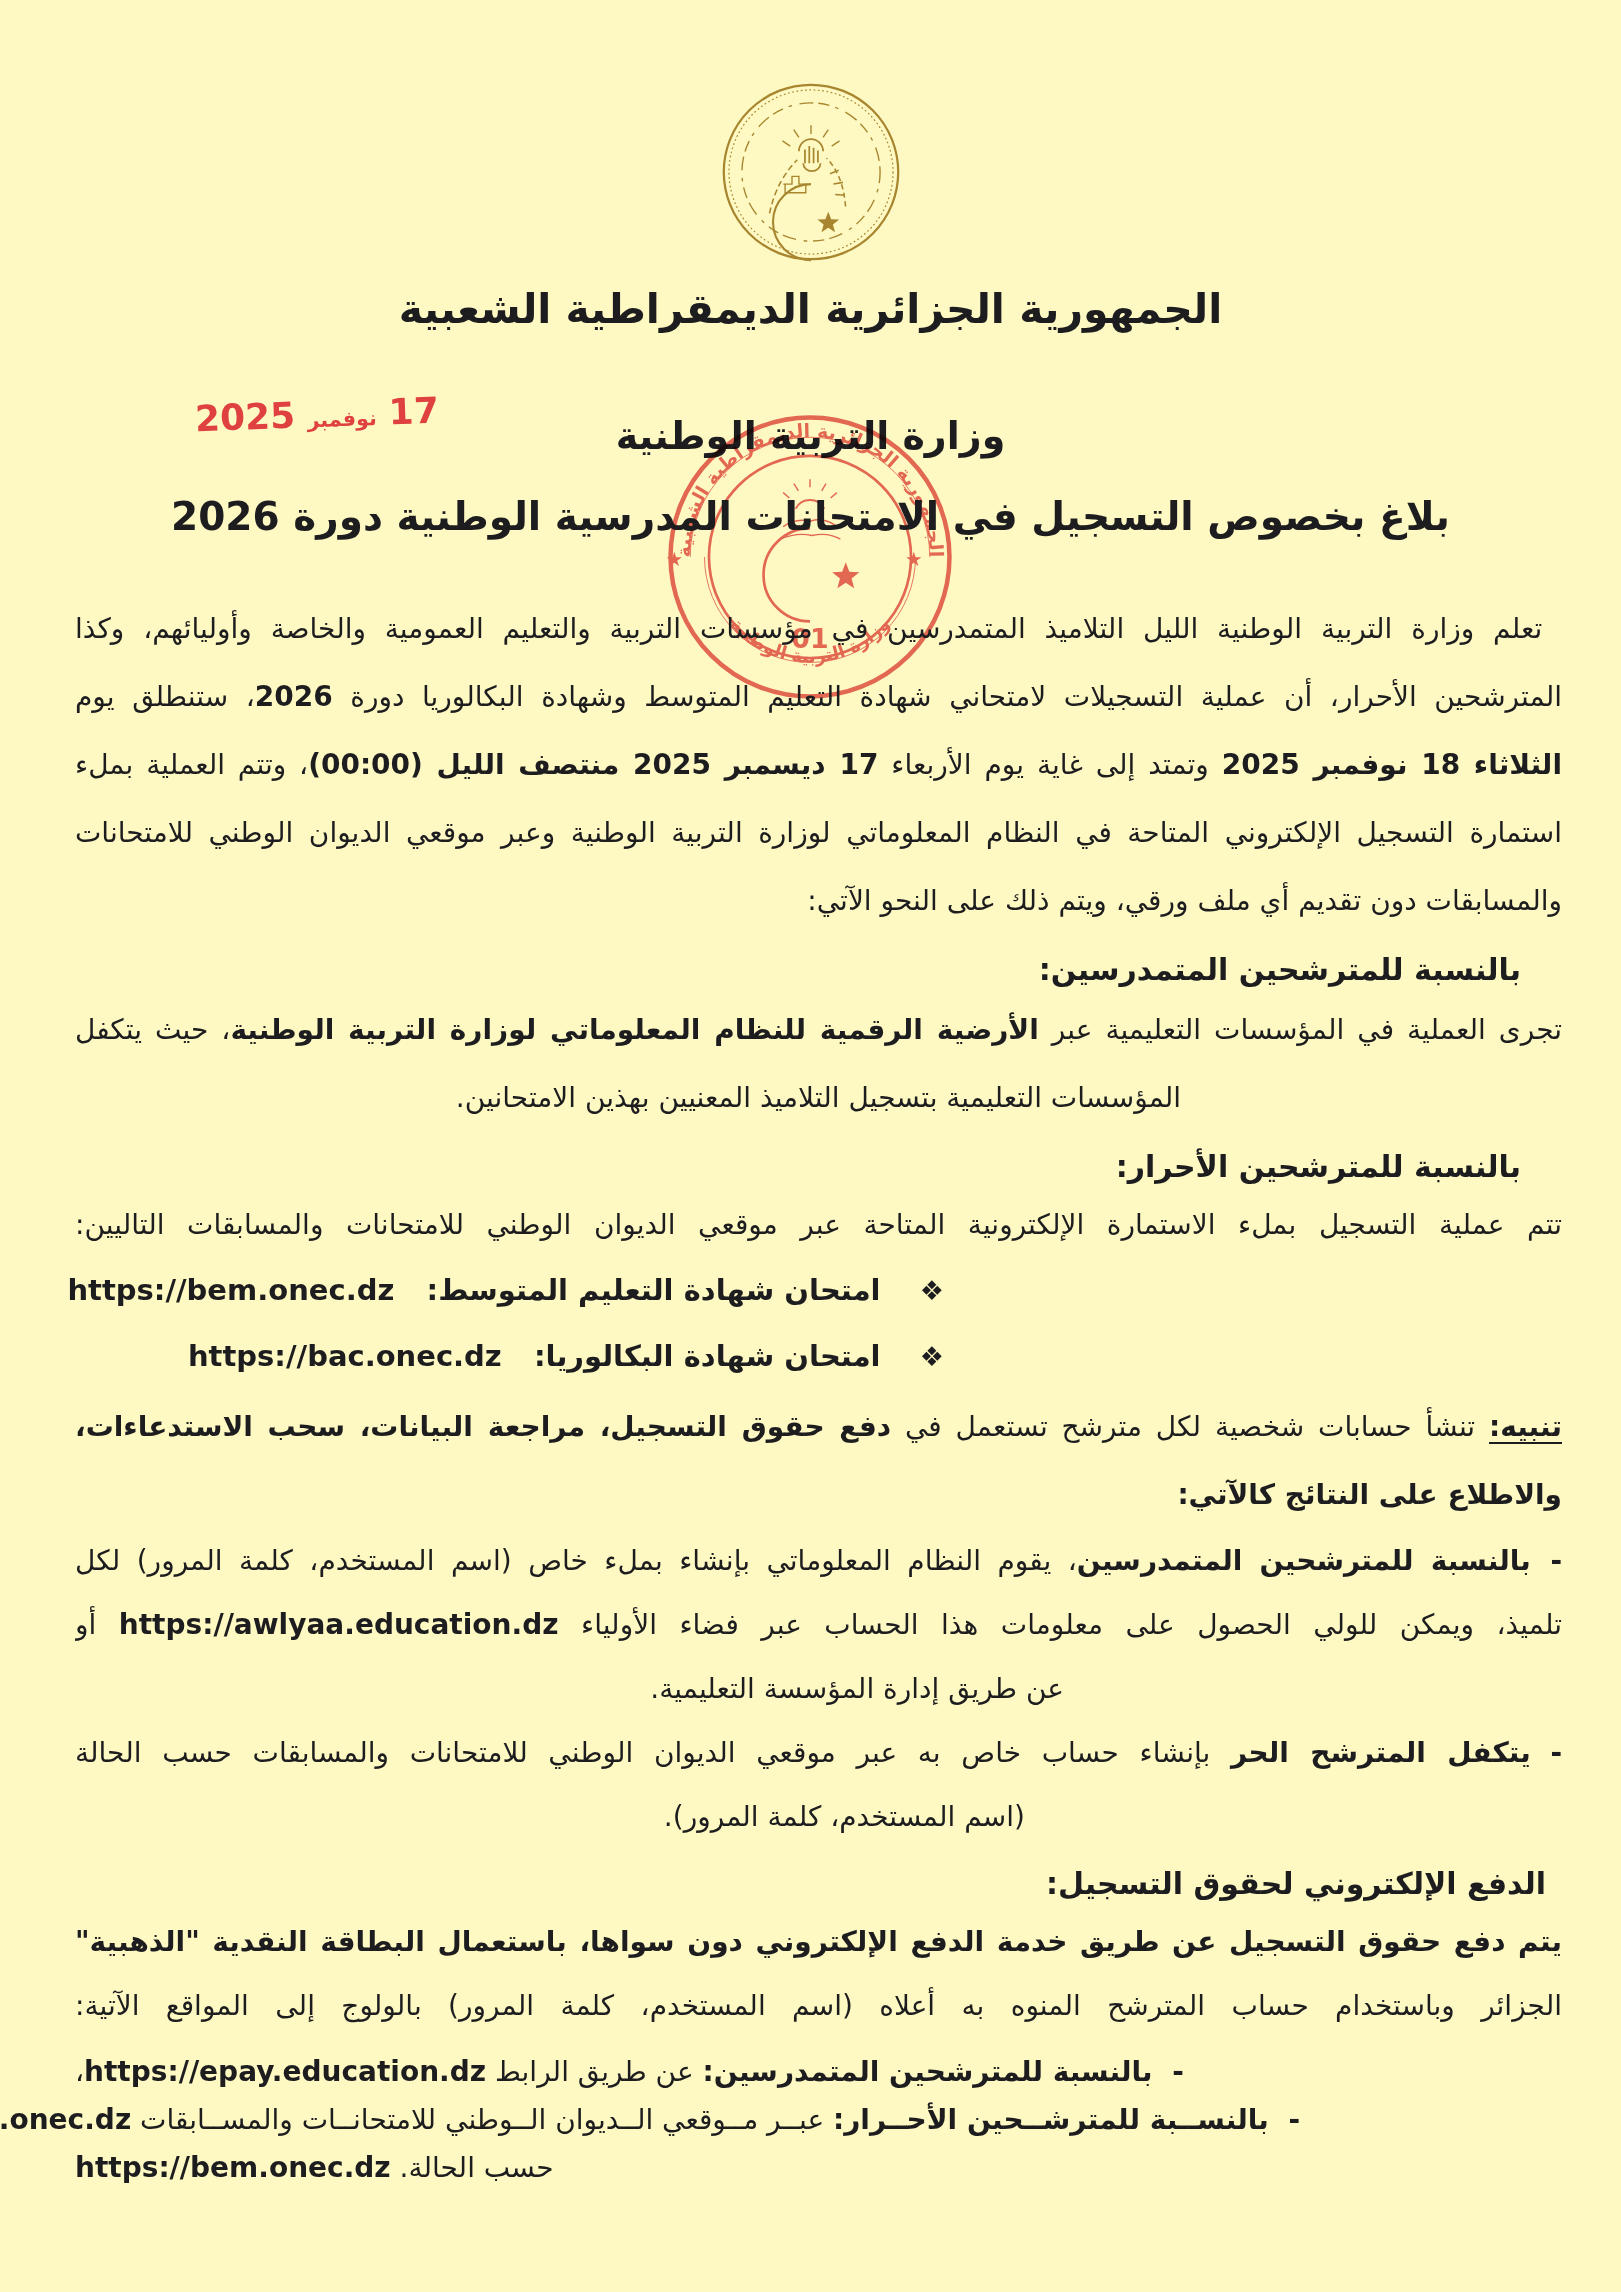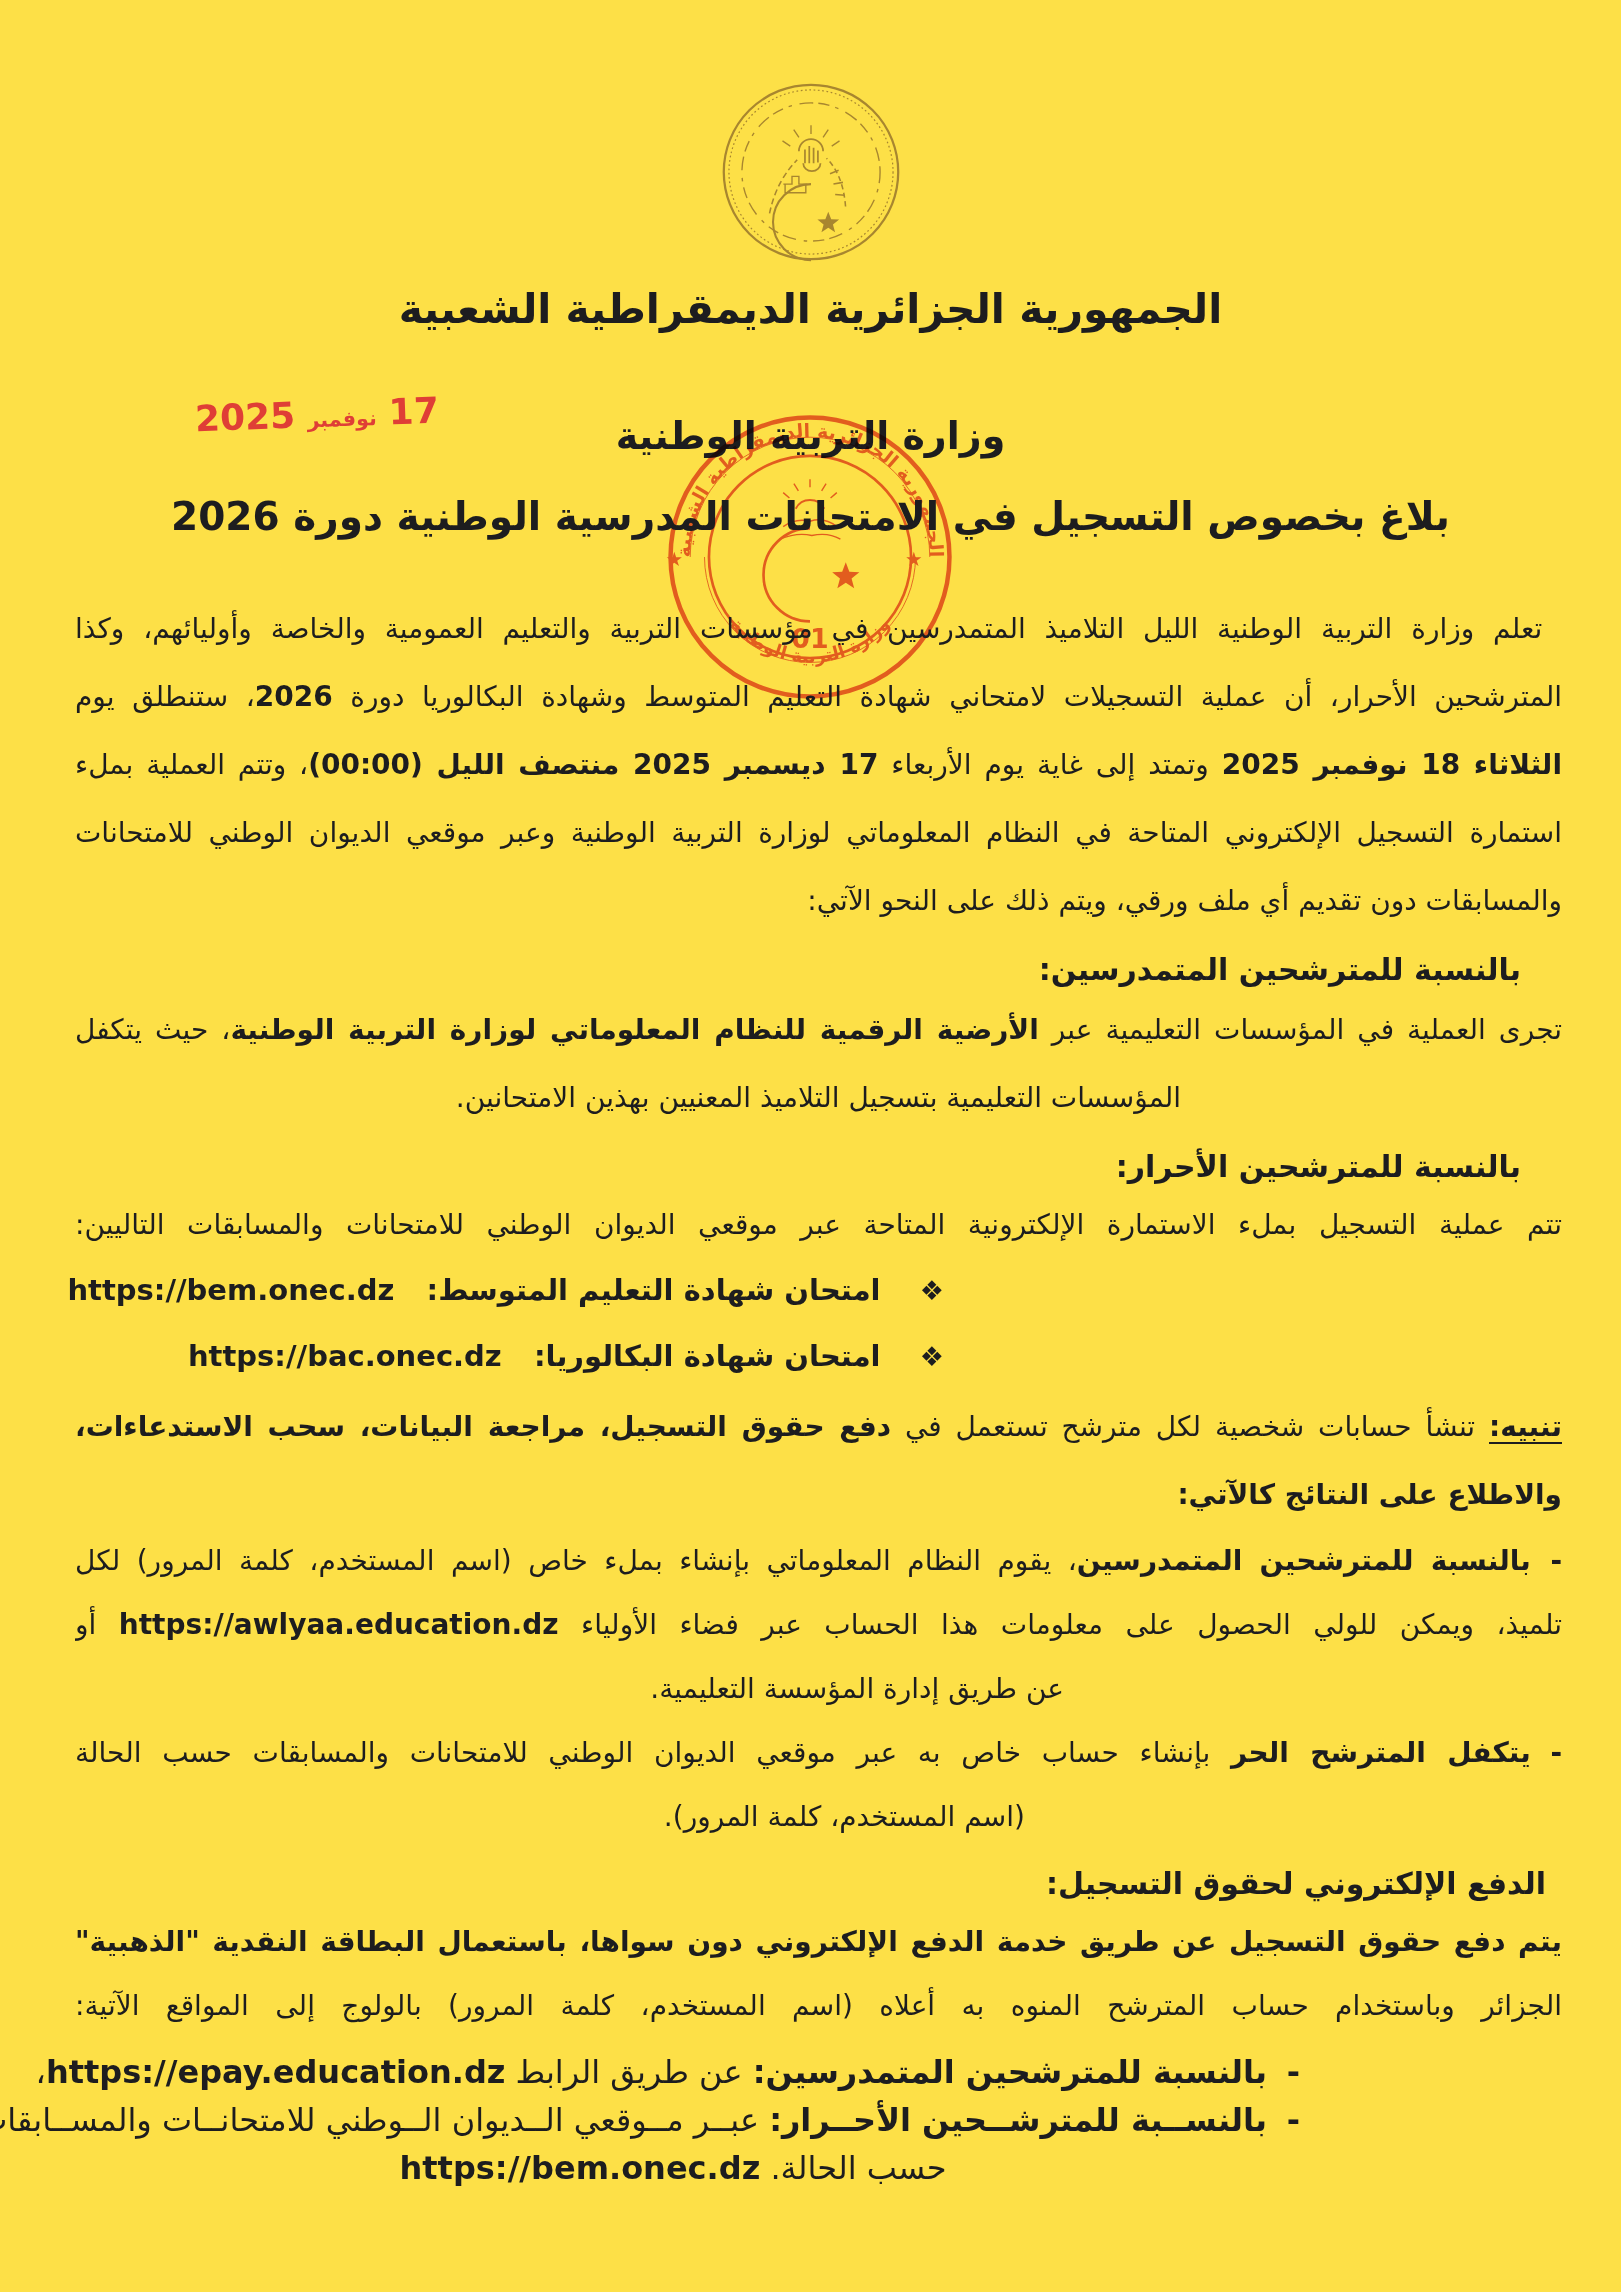--- a/index.html
+++ b/index.html
@@ -1,18 +1,18 @@
 <!DOCTYPE html>
 <html lang="ar" dir="rtl" style="font-size:14.3px"><head>
 <meta charset="utf-8">
 <style>
   html,body{margin:0;padding:0;background:#6e6e6e;}
   .page{
     position:relative;width:1621px;height:2293px;margin:0 auto;
-    background:#fde047;color:#1d1d1f;direction:rtl;overflow:hidden;
+    background:#fef9c3;color:#1d1d1f;direction:rtl;overflow:hidden;
     font-family:"DejaVu Sans",sans-serif;
   }
   
   .gold-emblem{position:absolute;left:716px;top:77px;width:190px;height:190px;}
   .t-republic{position:absolute;top:285px;left:0;right:0;text-align:center;
     font-size:41px;font-weight:bold;letter-spacing:0.9px;}
   .t-ministry{position:absolute;top:414px;left:0;right:0;text-align:center;
     font-size:38px;font-weight:bold;}
   .main-title{position:absolute;top:494px;left:0;right:0;text-align:center;
     font-size:39px;font-weight:bold;}
@@ -38,22 +38,22 @@
   .url{font-weight:bold;text-decoration-thickness:2.7px;
        text-underline-offset:7.2px;direction:ltr;unicode-bidi:isolate;}
   .h{font-size:30px;font-weight:bold;height:52px;line-height:52px;text-align:right;
      padding-right:41px;margin-top:9px;}
   .h.pay{padding-right:16px;}
   .dash{font-weight:bold;margin-left:19.7px;}
   .diamond-ln{height:66px;line-height:66px;text-align:right;padding-right:618px;
      white-space:nowrap;font-size:29px;}
   .diamond-ln .dm{font-size:27px;margin-left:30px;font-weight:bold;}
   .diamond-ln .lbl{font-weight:bold;margin-left:23px;}
-  .fbln{height:48px;line-height:48px;text-align:center;padding-right:262px;
-     white-space:nowrap;font-size:32px;}
+  .fbln{height:48px;line-height:48px;text-align:left;padding-right:262px;
+     white-space:nowrap;font-size:28px;}
   .fbln.third{padding-right:291px;}
   .mt4{margin-top:3.6px;} .mt12{margin-top:10.7px;}
 </style>
 </head>
 <body>
 
 <div class="page">
 
   <svg class="gold-emblem" viewBox="0 0 220 220">
     <g fill="none" stroke="#a8862f">

